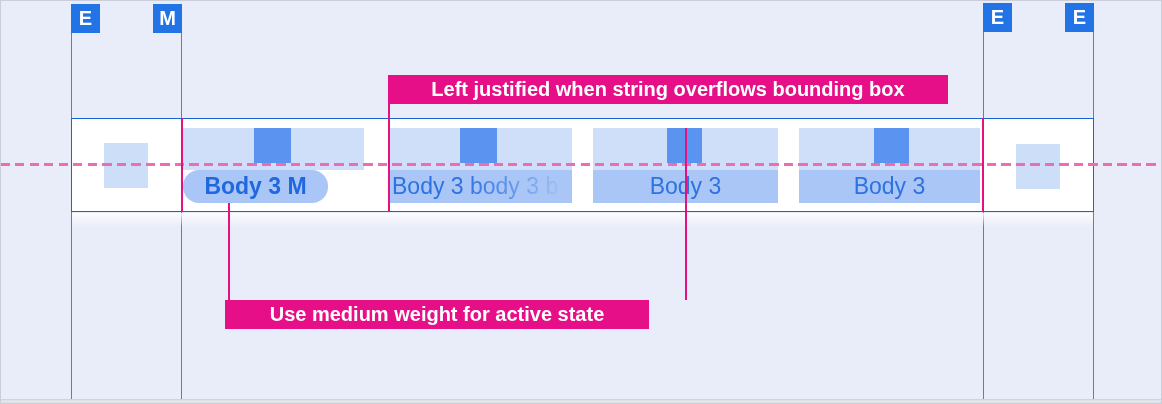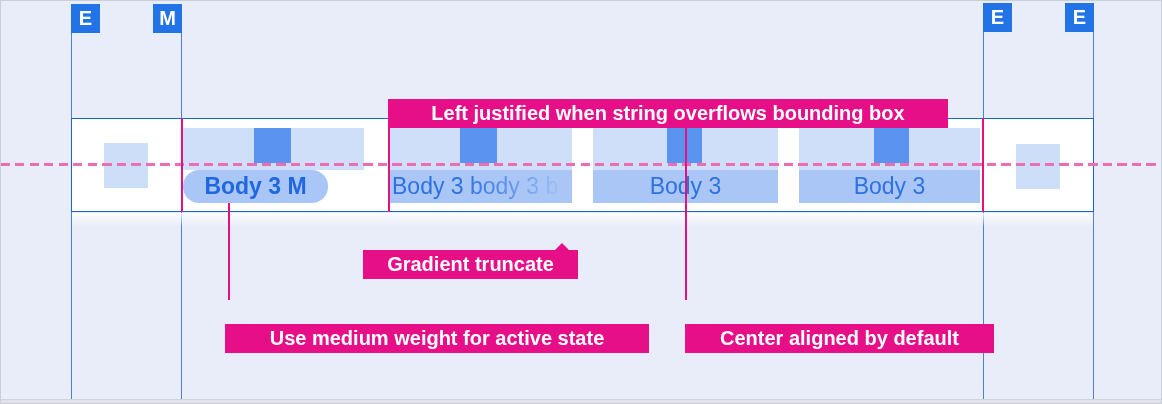--- a/index.html
+++ b/index.html
@@ -53,21 +53,21 @@
   .fade-overlay {
     position:absolute; top:0; right:0; bottom:0; width:60%;
     background:linear-gradient(90deg, rgba(169,198,247,0) 0%, rgba(169,198,247,0.55) 55%, rgba(169,198,247,0.97) 92%, #a9c6f7 100%);
   }
   
   .leader { position:absolute; width:2px; background:#e4117f; z-index:5; }
   
   .note {
     position:absolute; height:29px; background:#e60f87; color:#ffffff;
     font-weight:bold; font-size:20px; white-space:nowrap; z-index:6;
-    display:flex; align-items:center; justify-content:center; padding:0 10px;margin-top:24px;
+    display:flex; align-items:center; justify-content:center; padding:0 10px;
   }
   .note .caret {
     position:absolute; top:-7px; right:8px; width:0; height:0;
     border-left:8px solid transparent; border-right:8px solid transparent;
     border-bottom:8px solid #e60f87;
   }
 </style>
 </head>
 <body>
 
@@ -127,25 +127,18 @@
   <div class="leader" style="left:180px; top:117px; height:94px;"></div>
   <div class="leader" style="left:981px; top:117px; height:94px;"></div>
 
   <div class="leader" style="left:387px; top:103px; height:108px;"></div>
   <div class="leader" style="left:227px; top:202px; height:97px;"></div>
   <div class="leader" style="left:684px; top:127px; height:172px;"></div>
 
   <div class="note" style="left:387px; top:74px; width:560px;">
       <span>Left justified when string overflows bounding box</span>
     </div>
-  <div class="note" style="left:362px; top:225px; width:215px;">
-      <span class="caret"></span>
-      <span>Gradient truncate</span>
-    </div>
   <div class="note" style="left:224px; top:299px; width:424px;">
       <span>Use medium weight for active state</span>
-    </div>
-  <div class="note" style="left:684px; top:299px; width:309px;">
-      <span>Center aligned by default</span>
     </div>
 
   <div class="bottom-edge"></div>
 </div>
 
 </body></html>

